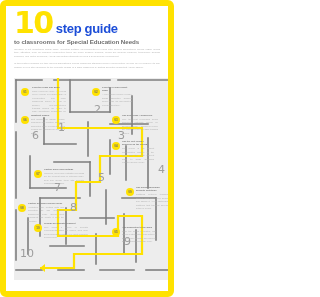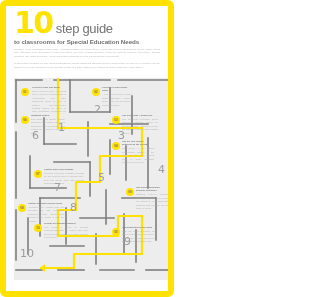--- a/index.html
+++ b/index.html
@@ -18,21 +18,21 @@
   }
   
   .header{position:absolute;left:8px;top:4px;right:8px;}
   .title-row{display:flex;align-items:flex-end;gap:3px;line-height:1;}
   .big10{
     font-size:30px;font-weight:bold;color:#ffe200;
     letter-spacing:-1.5px;line-height:0.85;
     font-family:"DejaVu Sans",sans-serif;
   }
   .stepguide{
-    font-size:13px;color:#737373;font-weight:normal;
+    font-size:13px;color:#1d4ed8;font-weight:bold;
     letter-spacing:-0.3px;padding-bottom:1px;
   }
   .subtitle{
     margin-top:2px;
     font-size:6.2px;font-weight:bold;color:#6f6f6f;
     letter-spacing:-0.05px;
   }
   .para{
     margin-top:3px;
     font-size:2.5px;line-height:1.55;color:#b4b4b4;

